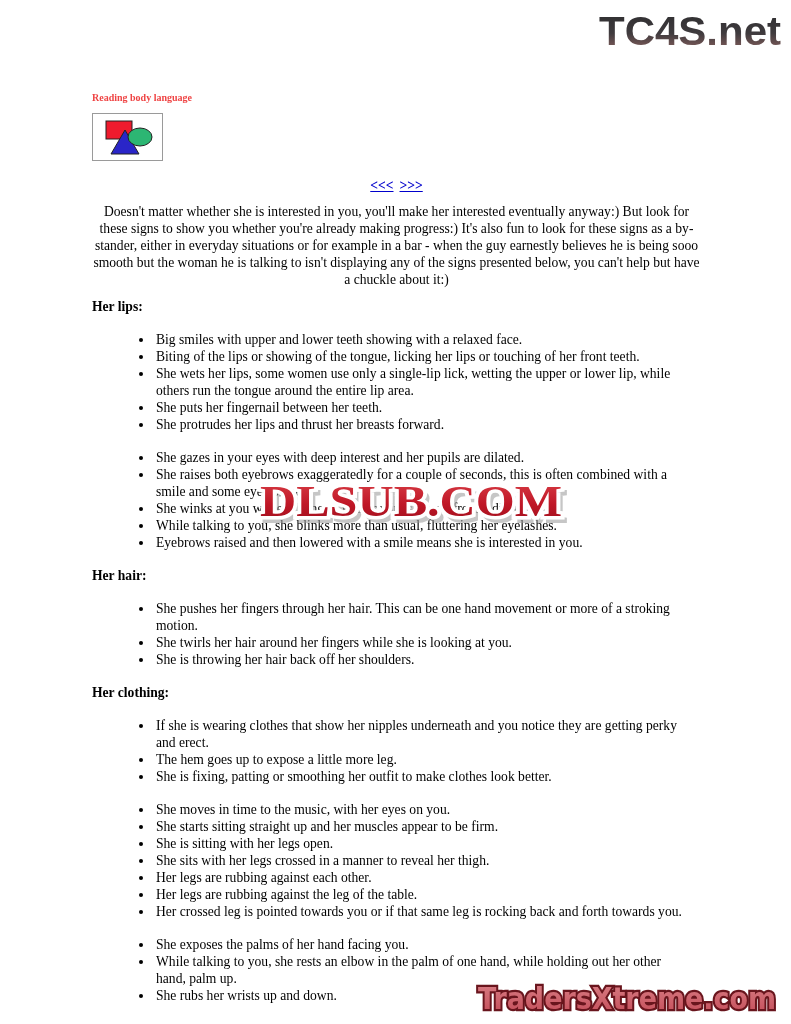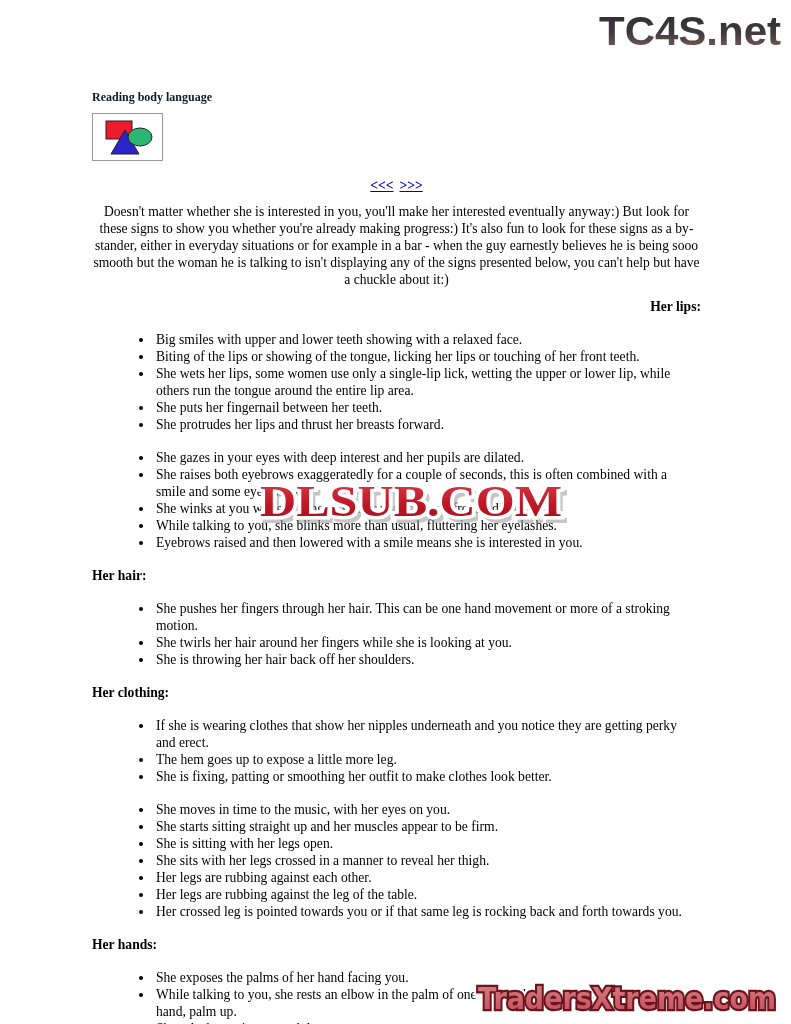--- a/index.html
+++ b/index.html
@@ -11,38 +11,38 @@
     overflow: hidden;
     font-family: "Liberation Serif", serif;
     font-size: 13.6px;
     line-height: 17px;
     color: #000000;
   }
   .logo-wrap { position: absolute; top: 5px; right: 6px; }
   .content { padding: 89px 90px 0 92px; }
   .page-title {
     margin: 0;
-    font-size: 12px;
+    font-size: 10px;
     line-height: 17px;
     font-weight: bold;
-    color: #0f172a;
+    color: #ef4444;
   }
   .imgbox {
     width: 69px;
     height: 46px;
     border: 1px solid #9a9a9a;
     margin-top: 7px;
     background: #ffffff;
   }
   .nav { text-align: center; margin-top: 16px; font-weight: bold; }
   .nav a { color: #0000cc; text-decoration: underline; cursor: pointer; }
   .nav .gap { display: inline-block; width: 6px; }
   .intro { margin: 9px 0 0 0; text-align: center; }
   .section-heading { font-weight: bold; margin: 0; }
-  .section-heading.center { text-align: right; }
+  .section-heading.center { text-align: left; }
   .section.first .section-heading { margin-top: 10px; }
   ul.bullets {
     margin: 16px;
     padding: 0 0 0 46px;
     list-style: disc outside;
   }
   ul.bullets li { padding-left: 2px; }
   .wm-center { position: absolute; left: 246px; top: 472px; }
   .wm-bottom { position: absolute; right: 4px; top: 978px; }
 </style>
@@ -127,21 +127,20 @@
           <li>She starts sitting straight up and her muscles appear to be firm.</li>
           <li>She is sitting with her legs open.</li>
           <li>She sits with her legs crossed in a manner to reveal her thigh.</li>
           <li>Her legs are rubbing against each other.</li>
           <li>Her legs are rubbing against the leg of the table.</li>
           <li>Her crossed leg is pointed towards you or if that same leg is rocking back and forth towards you.</li>
         </ul>
     </div>
 
     <div class="section">
-      <div class="section-heading">Her hands:</div>
       <ul class="bullets">
           <li>She exposes the palms of her hand facing you.</li>
           <li>While talking to you, she rests an elbow in the palm of one hand, while holding out her other hand, palm up.</li>
           <li>She rubs her wrists up and down.</li>
         </ul>
     </div>
 
   </div>
 
   <div class="wm-center">

